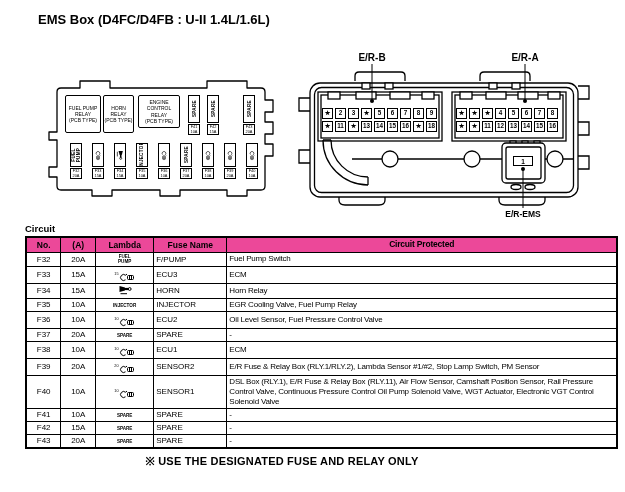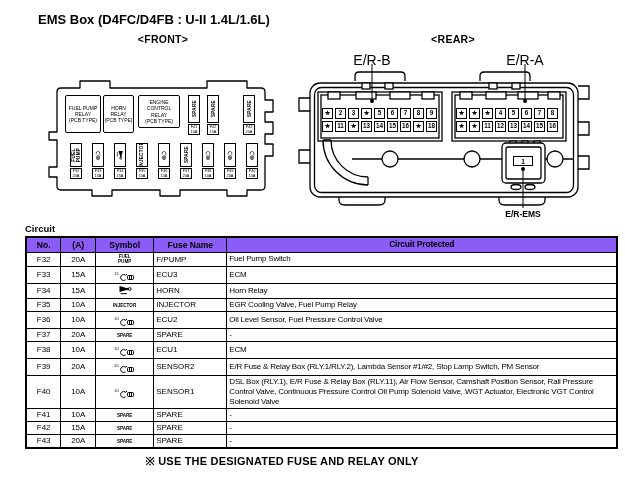--- a/index.html
+++ b/index.html
@@ -48,41 +48,41 @@
   #front-fuses .slot:nth-child(4){left:91px;}
   #front-fuses .slot:nth-child(5){left:113px;}
   #front-fuses .slot:nth-child(6){left:135px;}
   #front-fuses .slot:nth-child(7){left:157px;}
   #front-fuses .slot:nth-child(8){left:179px;}
   #front-fuses .slot:nth-child(9){left:201px;}
 
   
   #rear{left:290px;top:50px;width:335px;height:175px;}
   #rear-svg{position:absolute;left:0;top:0;}
-  .conn-label{position:absolute;width:60px;text-align:center;font-weight:normal;font-size:14px;}
+  .conn-label{position:absolute;width:60px;text-align:center;font-weight:bold;font-size:10px;}
   .pinrow{position:absolute;display:flex;gap:2px;}
   .pin{width:11px;height:11px;border:1px solid #000;box-sizing:border-box;background:#fff;
        display:flex;align-items:center;justify-content:center;
        font-size:6.3px;font-weight:bold;line-height:1;}
   #ems-pin{position:absolute;left:223px;top:106px;width:20px;height:10px;border:1px solid #000;
            box-sizing:border-box;background:#fff;display:flex;align-items:center;justify-content:center;
            font-size:6.5px;font-weight:bold;}
   #ems-label{position:absolute;left:200px;top:159px;width:66px;text-align:center;
              font-weight:bold;font-size:8.5px;}
 
   .box{fill:#fff;stroke:#000;stroke-width:1.3;}
   .ln{fill:none;stroke:#000;stroke-width:1.3;}
   .thin{fill:none;stroke:#000;stroke-width:1;}
 
   
   #circuit-caption{left:25px;top:223px;font-weight:bold;font-size:9.5px;}
   #circuit-table{position:absolute;left:25px;top:236px;border-collapse:collapse;
                  border:2px solid #000;table-layout:fixed;width:593px;}
   #circuit-table th,#circuit-table td{border:1px solid #000;padding:1px 2px;box-sizing:border-box;}
-  #circuit-table th{background:#8b5cf6;font-size:8.5px;font-weight:bold;height:15px;text-align:center;}
+  #circuit-table th{background:#ec4899;font-size:8.5px;font-weight:bold;height:15px;text-align:center;}
   #circuit-table td{font-size:8px;height:13px;}
   .c-no{width:30px;text-align:center;}
   .c-amp{width:30px;text-align:center;}
   .c-sym{width:50px;text-align:center;vertical-align:middle;}
   .c-name{width:63px;text-align:left;}
   .c-prot{width:336px;text-align:left;font-size:7.5px;letter-spacing:-0.2px;line-height:1.25;}
   .sym-label{display:none;font-size:4.6px;font-weight:bold;line-height:1.15;white-space:pre-line;}
   .c-sym .fuse-wrap{display:none;align-items:flex-start;justify-content:center;}
   .c-sym .horn-glyph{display:none;}
   .sym-text .sym-label{display:inline-block;}
@@ -90,22 +90,20 @@
   .sym-horn .horn-glyph{display:inline-block;}
   .fuse-sup{font-size:3.8px;line-height:1;margin-right:.5px;}
 </style>
 </head>
 <body>
 
 <div id="page">
 
   <div id="title" class="abs">EMS Box (D4FC/D4FB : U-II 1.4L/1.6L)</div>
 
-  <div class="abs cap" style="left:98px;top:33px;width:130px;">&lt;FRONT&gt;</div>
-  <div class="abs cap" style="left:388px;top:33px;width:130px;">&lt;REAR&gt;</div>
 
   <div id="front" class="abs">
     <svg id="front-svg" width="245" height="124" viewBox="0 0 245 124">
       <path class="ln" stroke-linejoin="round" d="M 16,10 H 35 V 3 H 65 V 10 H 162 V 3 H 202 V 10 H 216 Q 220,10 220,14 V 22 H 228 V 34 H 220 V 44 H 228 V 56 H 220 V 66 H 228 V 78 H 220 V 108 Q 220,112 216,112 H 202 V 118 H 182 V 112 H 135 V 118 H 115 V 112 H 67 V 118 H 47 V 112 H 16 Q 12,112 12,108 V 99 H 4 V 89 H 12 V 62 H 4 V 54 H 12 V 14 Q 12,10 16,10 Z"></path>
     </svg>
 
     <div id="relay-1" class="relay">FUEL PUMP
 RELAY
 (PCB TYPE)</div>
     <div id="relay-2" class="relay">HORN
@@ -403,21 +401,21 @@
     <div id="ems-label">E/R-EMS</div>
   </div>
 
   <div id="circuit-caption" class="abs">Circuit</div>
 
   <table id="circuit-table">
     <thead>
       <tr>
         <th class="c-no">No.</th>
         <th class="c-amp">(A)</th>
-        <th class="c-sym">Symbol</th>
+        <th class="c-sym">Lambda</th>
         <th class="c-name">Fuse Name</th>
         <th class="c-prot" style="text-align:center;">Circuit Protected</th>
       </tr>
     </thead>
     <tbody>
 
         <tr>
           <td class="c-no">F32</td>
           <td class="c-amp">20A</td>
           <td class="c-sym sym-text">

